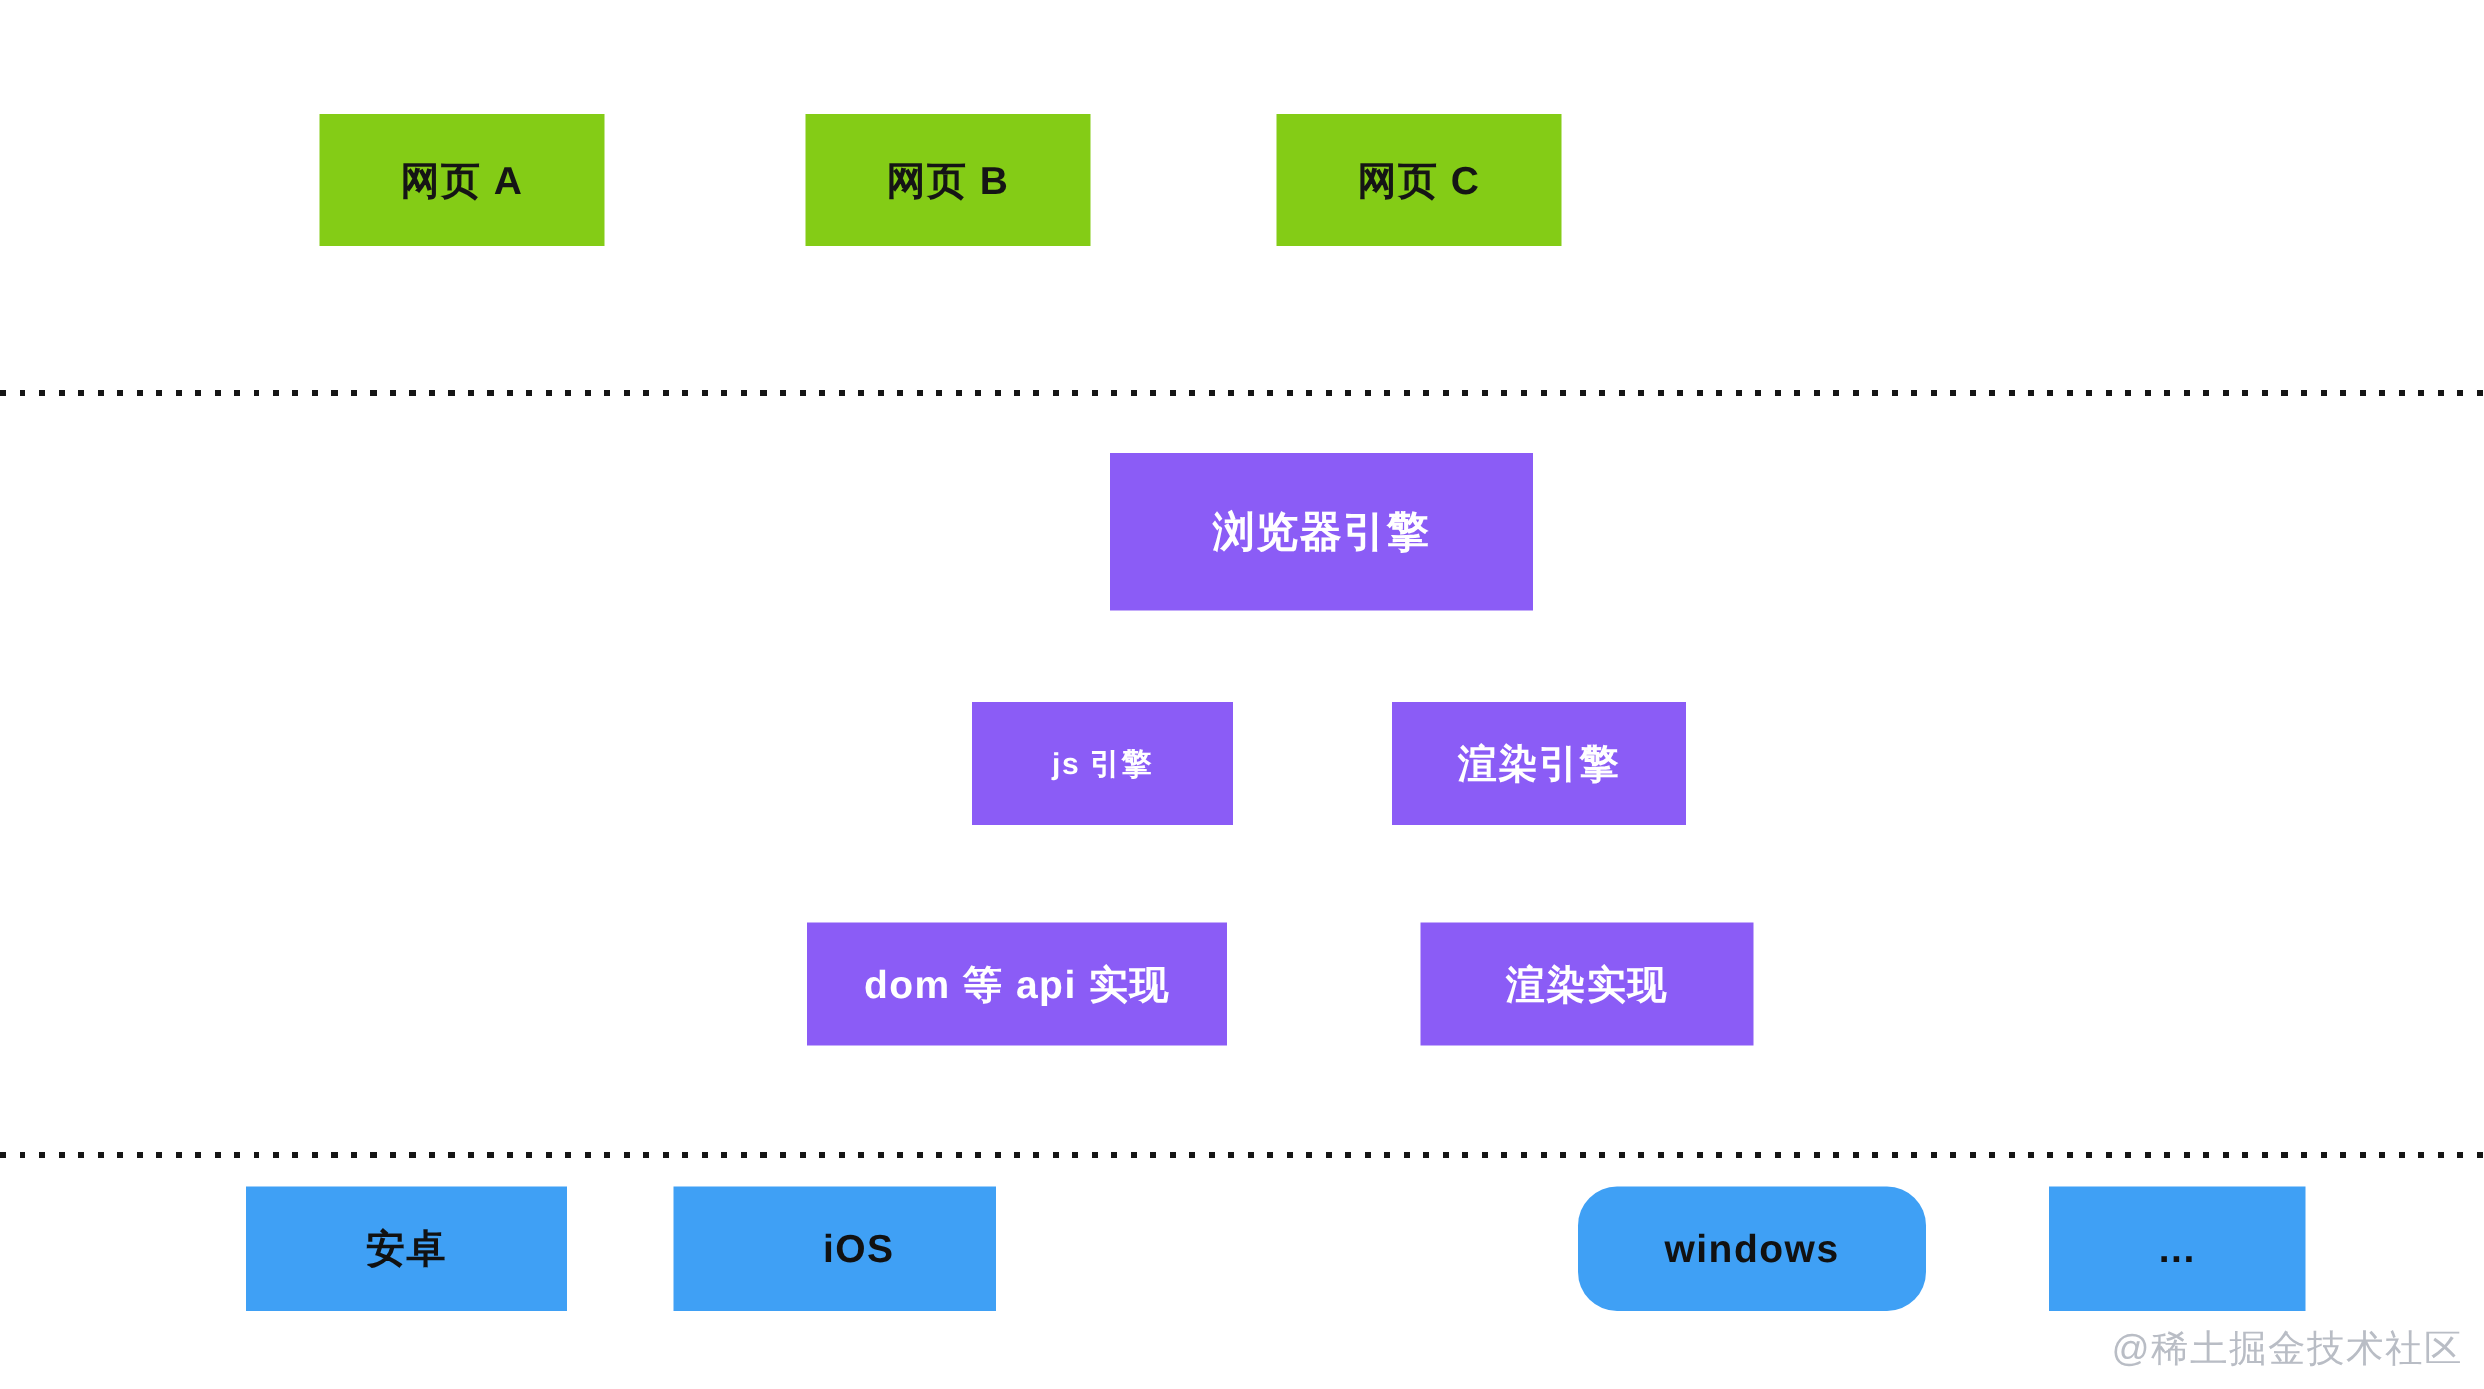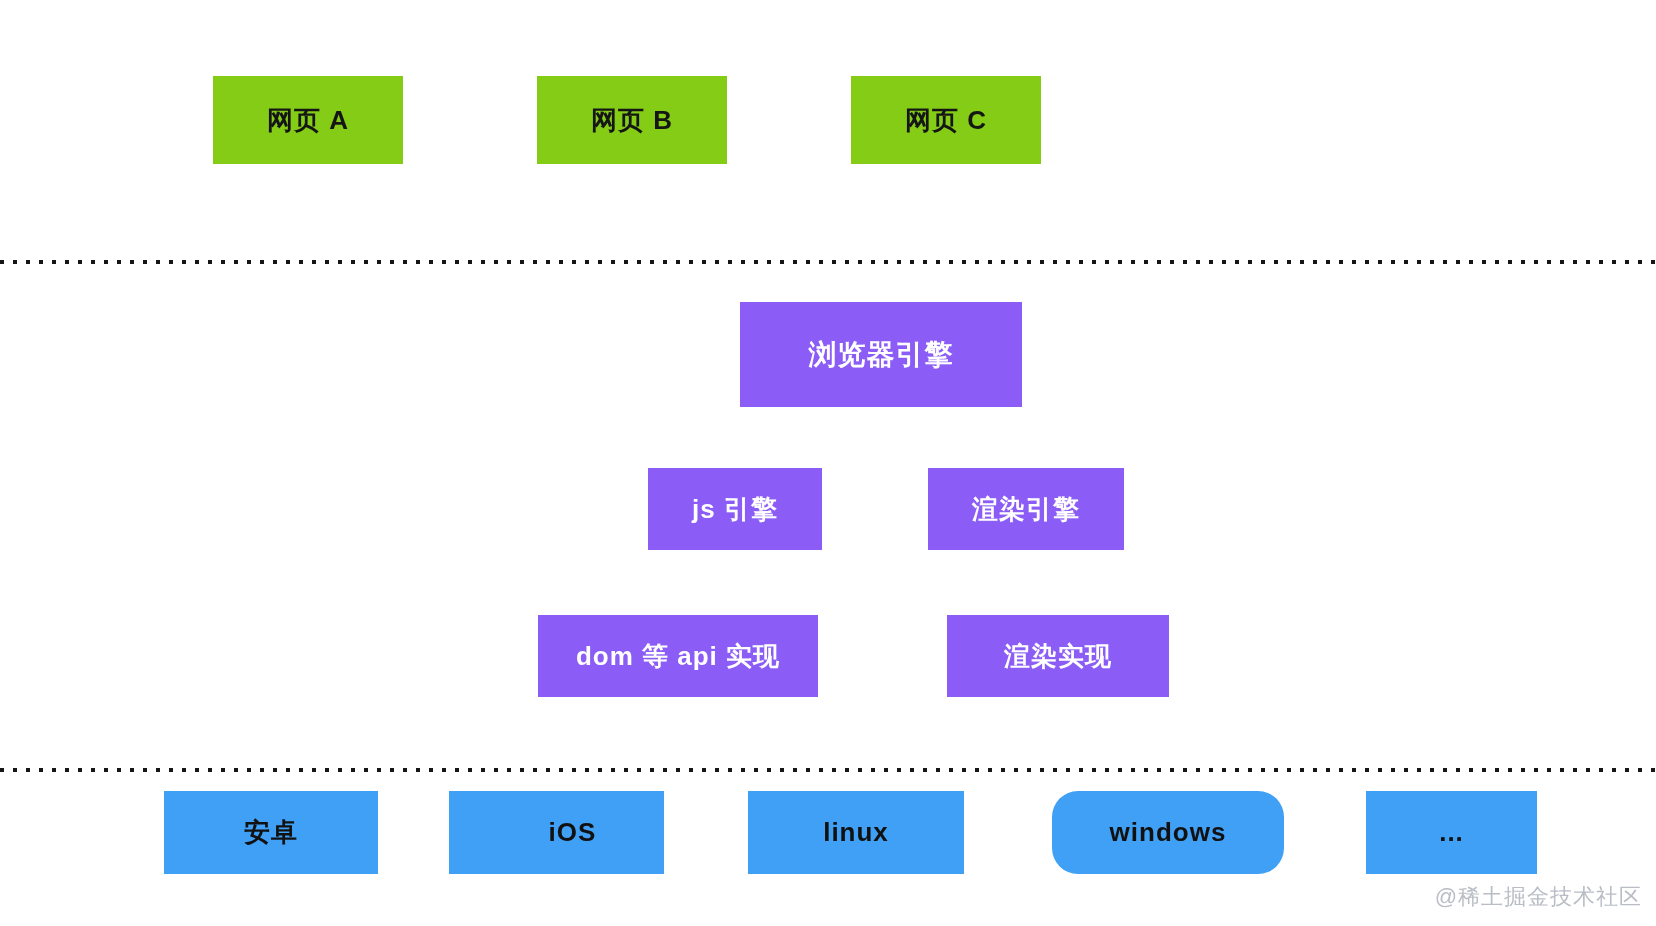--- a/index.html
+++ b/index.html
@@ -58,39 +58,39 @@
   
   #web-a { left: 213px; }
   #web-b { left: 537px; }
   #web-c { left: 851px; }
   #web-d { left: 1182px; }
 
   
   #browser-engine { left: 740px; top: 302px; width: 282px; height: 105px; font-size: 28px; }
 
   
-  #js-engine      { left: 648px; top: 468px; width: 174px; height: 82px; font-size: 26px; }
+  #js-engine      { left: 648px; top: 468px; width: 174px; height: 82px; font-size: 20px; }
   #render-engine  { left: 928px; top: 468px; width: 196px; height: 82px; font-size: 26px; }
 
   
   #dom-api-impl   { left: 538px; top: 615px; width: 280px; height: 82px; font-size: 26px; }
   #render-impl    { left: 947px; top: 615px; width: 222px; height: 82px; font-size: 26px; }
 
   
   #os-android  { left: 164px;  width: 214px; }
   #os-ios      { left: 449px;  width: 215px; padding-left: 32px; }
   #os-linux    { left: 748px;  width: 216px; }
   #os-windows  { left: 1052px; width: 232px; border-radius: 26px; }
   #os-more     { left: 1366px; width: 171px; }
 
   .watermark {
     position: absolute;
     right: 14px;
     top: 882px;
-    font-size: 22px;
+    font-size: 25px;
     font-weight: normal;
     letter-spacing: 1px;
     color: #B9BDC5;
   }
 </style>
 </head>
 <body>
 
 <div class="canvas">
 
@@ -105,19 +105,18 @@
   <div class="box engine-box" id="js-engine">js 引擎</div>
   <div class="box engine-box" id="render-engine">渲染引擎</div>
 
   <div class="box engine-box" id="dom-api-impl">dom 等 api 实现</div>
   <div class="box engine-box" id="render-impl">渲染实现</div>
 
   <div class="dotted-line" id="dotted-line-2"></div>
 
   <div class="box os-box" id="os-android">安卓</div>
   <div class="box os-box" id="os-ios">iOS</div>
-  <div class="box os-box" id="os-linux">linux</div>
   <div class="box os-box" id="os-windows">windows</div>
   <div class="box os-box" id="os-more">...</div>
 
   <div class="watermark">@稀土掘金技术社区</div>
 
 </div>
 
 </body></html>

